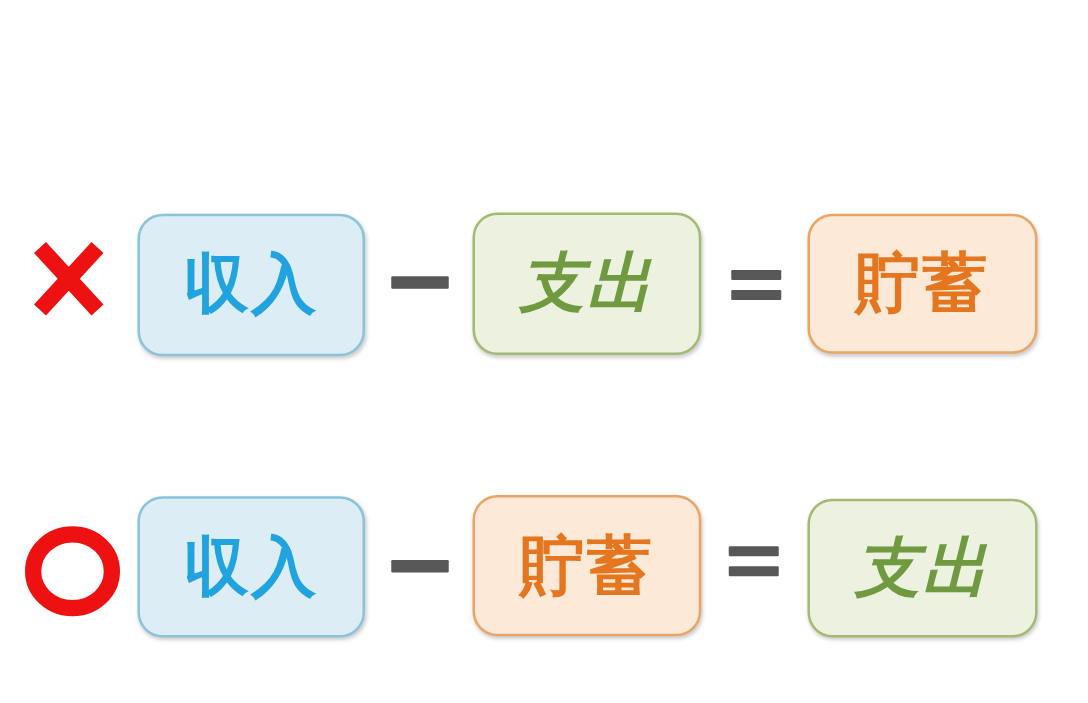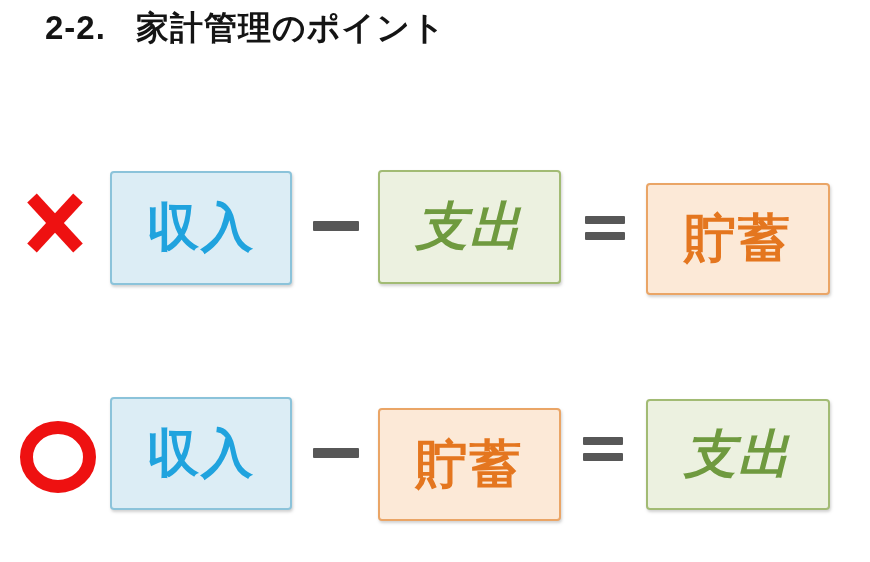--- a/index.html
+++ b/index.html
@@ -24,33 +24,33 @@
     font-weight: bold;
     color: var(--title_text_color, #141414);
     letter-spacing: 1px;
     white-space: nowrap;
   }
   .title-num { margin-right: 30px; }
 
   .box {
     position: absolute;
     box-sizing: border-box;
-    border-radius: 4px;
+    border-radius: 20px;
     border: 2px solid;
     display: flex;
     align-items: center;
     justify-content: center;
     font-weight: bold;
     font-size: 52px;
     letter-spacing: 2px;
     box-shadow: 1px 2px 3px rgba(120,120,120,0.35);
   }
   .box.blue   { background: var(--blue_fill);   border-color: var(--blue_border);   color: var(--blue_text); }
   .box.green  { background: var(--green_fill);  border-color: var(--green_border);  color: var(--green_text); font-style: italic; }
-  .box.orange { background: var(--orange_fill); border-color: var(--orange_border); color: var(--orange_text); margin-top: 12px; }
+  .box.orange { background: var(--orange_fill); border-color: var(--orange_border); color: var(--orange_text); }
 
   .mark { position: absolute; }
   .mark line, .mark ellipse {
     stroke: var(--mark_red, #ee1111);
     fill: none;
   }
   .mark.cross line { stroke-width: 13; stroke-linecap: butt; }
   .mark.circle ellipse { stroke-width: 13; }
 
   .op { position: absolute; }
@@ -83,23 +83,20 @@
   .r2-minus    { left: 313px; top: 448px; }
   .r2-mid      { left: 378px; top: 396px; width: 183px; height: 113px; }
   .r2-eq       { left: 583px; top: 437px; }
   .r2-right    { left: 646px; top: 399px; width: 184px; height: 111px; }
 </style>
 </head>
 <body>
 
 <div class="slide">
 
-  <h1 class="title">
-    <span class="title-num">2-2.</span><span class="title-text">家計管理のポイント</span>
-  </h1>
 
   <svg class="mark cross" viewBox="0 0 58 64" aria-hidden="true">
     <line x1="6" y1="7" x2="52" y2="57"></line>
     <line x1="52" y1="7" x2="6" y2="57"></line>
   </svg>
 
   <div class="box blue r1-left">
     <span>収入</span>
   </div>
 

